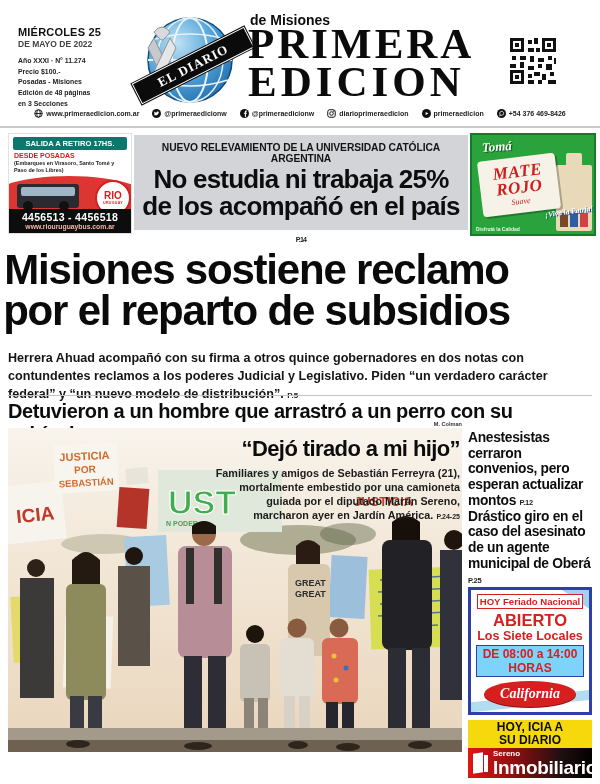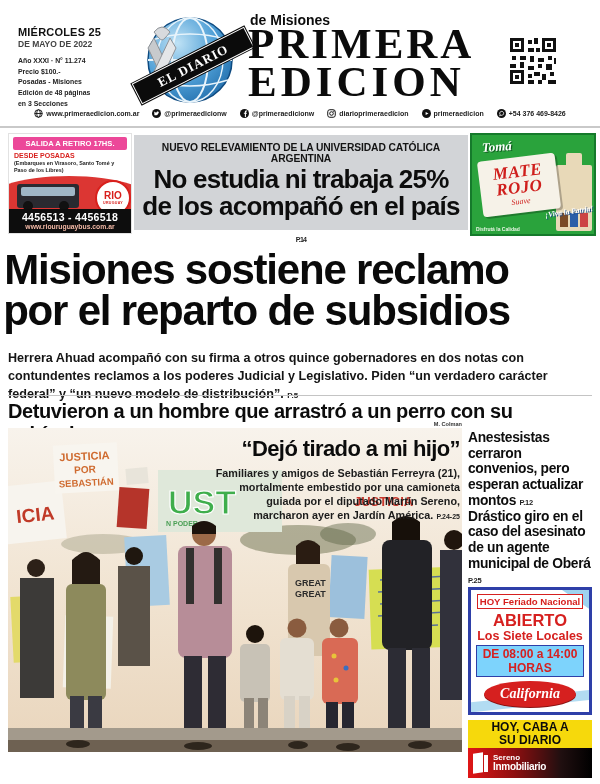--- a/index.html
+++ b/index.html
@@ -24,21 +24,21 @@
   .mast-2{position:absolute;left:110px;top:56px;font-family:"Liberation Serif","DejaVu Serif",serif;
           font-weight:bold;font-size:43px;letter-spacing:4px;color:#0b0b0b;line-height:1;}
   .qr{left:508px;top:36px;width:50px;height:50px;}
   .social{left:0;top:109px;width:600px;display:flex;justify-content:center;gap:13px;
           align-items:center;font-size:7px;font-weight:700;color:#222;}
   .soc-item{display:flex;align-items:center;gap:3px;}
   .rule-header{left:0;top:126px;width:600px;height:2px;background:#c9c9c9;}
 
   
   .ad-rio{left:8px;top:133px;width:122px;height:99px;background:#fff;border:1px solid #e2e2e2;overflow:hidden;}
-  .rio-head{margin:3px 4px 0;background:#ec4899;color:#fff;font-size:7.6px;font-weight:800;
+  .rio-head{margin:3px 4px 0;background:#0f766e;color:#fff;font-size:7.6px;font-weight:800;
             text-align:center;padding:2px 0;border-radius:2px;}
   .rio-sub{color:#d8201d;font-size:7px;font-weight:800;margin:2px 5px 0;}
   .rio-detail{font-size:5.4px;font-weight:700;color:#222;margin:1px 5px 0;line-height:1.25;}
   .rio-swoosh{position:absolute;left:-30px;top:42px;width:180px;height:60px;border-radius:50%;
               background:#d8201d;opacity:.9;}
   .rio-bus{position:absolute;left:8px;top:50px;width:62px;height:24px;background:#2a2a30;border-radius:3px;}
   .rio-bus:before{content:"";position:absolute;left:4px;top:3px;width:54px;height:9px;background:#9fb6c6;border-radius:2px;}
   .rio-bus:after{content:"";position:absolute;left:6px;bottom:-3px;width:10px;height:10px;background:#111;border-radius:50%;
                  box-shadow:36px 0 0 #111;}
   .rio-logo{position:absolute;right:0;top:46px;width:32px;height:32px;background:#fff;border:2.5px solid #d8201d;
@@ -122,21 +122,21 @@
        align-items:center;justify-content:center;}
   .hoy div{font-size:12px;font-weight:800;color:#0b0b0b;line-height:1.1;}
   .mundo{width:124px;height:30px;background:linear-gradient(90deg,#e01616,#8c0f10 38%,#200f10 75%,#000);
          display:flex;align-items:center;padding-left:5px;box-sizing:border-box;}
   .door{width:16px;height:20px;position:relative;margin-right:4px;flex:none;}
   .door:before{content:"";position:absolute;left:0;top:0;width:10px;height:20px;background:#fff;
                transform:skewY(-8deg);}
   .door:after{content:"";position:absolute;left:11px;top:2px;width:4px;height:17px;background:#fff;}
   .mundo-txt{color:#fff;line-height:1;}
   .mundo-1{font-size:8px;font-weight:800;}
-  .mundo-2{font-size:10px;font-weight:800;letter-spacing:-.3px;}
+  .mundo-2{font-size:19px;font-weight:800;letter-spacing:-.3px;}
 
   .icn{display:inline-block;}
 </style>
 </head>
 <body>
 
 <div class="page">
 
   <div class="abs date-block">
     <div class="date-1">MIÉRCOLES 25</div>
@@ -473,21 +473,21 @@
       <div class="cal-abierto">ABIERTO</div>
       <div class="cal-locales">Los Siete Locales</div>
       <div class="cal-hours">DE 08:00 a 14:00 HORAS</div>
       <div class="cal-oval">
         <span>California</span>
       </div>
       <div class="cal-slogan">Una Empresa Argentina</div>
     </div>
 
     <div class="hoy">
-      <div>HOY, CABA A</div>
+      <div>HOY, ICIA A</div>
       <div>SU DIARIO</div>
     </div>
 
     <div class="mundo">
       <div class="door"></div>
       <div class="mundo-txt">
         <div class="mundo-1">Sereno</div>
         <div class="mundo-2">Inmobiliario</div>
       </div>
     </div>

